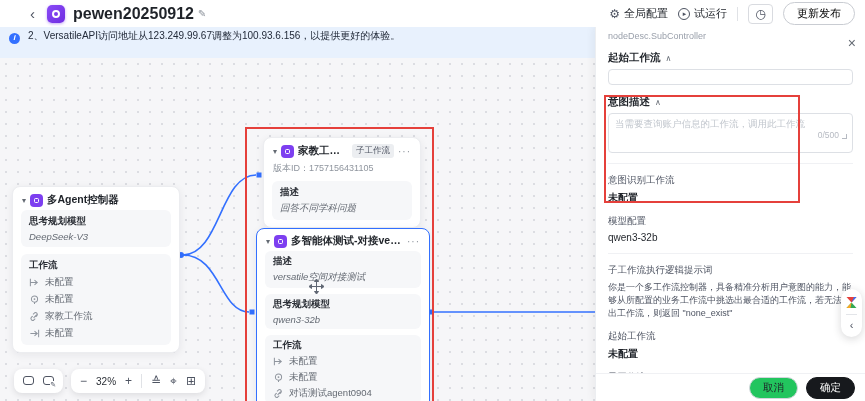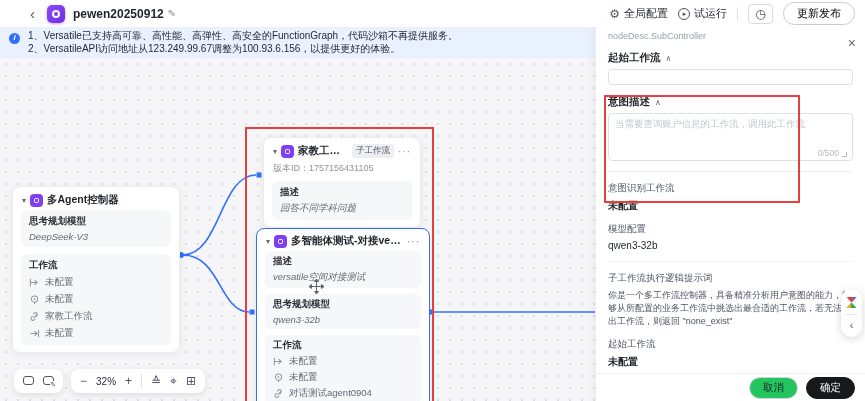--- a/index.html
+++ b/index.html
@@ -4,21 +4,21 @@
 <style>
   * { margin:0; padding:0; box-sizing:border-box; }
   html,body { width:865px; height:401px; overflow:hidden; }
   body { font-family:"Liberation Sans","DejaVu Sans",sans-serif; color:#1f2329; background:#fff; position:relative; }
 
   
   .topbar { height:27px; display:flex; align-items:center; padding:0 10px 0 30px; background:#fff; position:relative; z-index:6; }
   .back { font-size:15px; color:#4e5462; margin-right:12px; line-height:1; cursor:pointer; }
   .logo { width:18px; height:18px; border-radius:5px; background:linear-gradient(135deg,#8a4bf7,#6f2de0); display:flex; align-items:center; justify-content:center; margin-right:8px; box-shadow:0 1px 3px rgba(125,63,240,.45); }
   .logo-ring { width:8px; height:8px; border:2px solid #fff; border-radius:50%; }
-  .title { font-size:12px; font-weight:bold; }
+  .title { font-size:16px; font-weight:bold; }
   .edit-icon { font-size:10px; color:#8f959e; margin-left:4px; }
   .top-actions { margin-left:auto; display:flex; align-items:center; gap:10px; font-size:11px; }
   .action { display:flex; align-items:center; gap:4px; cursor:pointer; }
   .gear-icon { font-size:12px; color:#4e5462; line-height:1; }
   .play-circle { width:12px; height:12px; border:1px solid #4e5462; border-radius:50%; display:flex; align-items:center; justify-content:center; font-size:7px; color:#4e5462; padding-left:1px; line-height:1; }
   .vdiv { width:1px; height:14px; background:#e0e2e6; }
   .icon-btn { width:25px; height:20px; border:1px solid #d9dbe0; border-radius:4px; display:flex; align-items:center; justify-content:center; font-size:12px; color:#4e5462; background:#fff; cursor:pointer; }
   .publish-btn { border:1px solid #c9ccd2; border-radius:12px; padding:3px 13px; font-size:11px; background:#fff; cursor:pointer;text-align:right; }
 
   
@@ -69,24 +69,24 @@
   .panel-icon i { width:6px; height:6px; border:1.4px solid #fff; border-radius:2px; display:block; }
   .panel-title { font-size:12px; font-weight:bold; white-space:nowrap; }
   .blur-box { width:106px; height:12px; background:#c3cbd6; border-radius:2px; filter:blur(2px); opacity:.75; }
   .close { position:absolute; right:9px; top:9px; font-size:14px; color:#646a73; line-height:1; cursor:pointer; }
   .panel-sub { padding:0 12px; margin-top:4px; font-size:9px; color:#9aa0ab; }
   .panel-body { padding:0 12px; position:relative; }
   .panel-redbox { left:8px; top:44px; width:196px; height:108px; }
   .field-label { display:flex; align-items:center; gap:5px; margin-top:10px; font-size:10.5px; font-weight:bold; }
   .caret-up { font-size:8px; color:#646a73; font-weight:normal; cursor:pointer; }
   .text-input { margin-top:4px; height:16px; border:1px solid #dde0e5; border-radius:4px; width:100%; background:#fff; outline:none; font-size:10px; padding:0 5px; font-family:inherit; }
-  .textarea-wrap { margin-top:4px; border:1px solid #dde0e5; border-radius:4px; height:48px; position:relative; }
+  .textarea-wrap { margin-top:4px; border:1px solid #dde0e5; border-radius:4px; height:40px; position:relative; }
   .textarea-wrap textarea { width:100%; height:100%; border:none; resize:none; font-size:9.5px; padding:4px 6px 10px; color:#1f2329; background:transparent; outline:none; font-family:inherit; }
   .textarea-wrap textarea::placeholder { color:#c1c6cd; }
-  .counter { position:absolute; right:5px; bottom:2px; font-size:8.5px; color:#b6bac2; display:flex; align-items:flex-end; gap:3px; }
+  .counter { position:absolute; right:5px; bottom:12px; font-size:8.5px; color:#b6bac2; display:flex; align-items:flex-end; gap:3px; }
   .resize-corner { width:5px; height:5px; border-right:1.3px solid #b6bac2; border-bottom:1.3px solid #b6bac2; margin-bottom:1px; }
   .hdiv { height:1px; background:#f0f1f4; margin-top:10px; }
   .info-label { margin-top:10px; font-size:9.5px; color:#4e5462; }
   .info-value { margin-top:4px; font-size:10px; color:#1f2329; }
   .bold { font-weight:bold; }
   .prompt-text { margin-top:4px; font-size:9px; color:#4e5462; line-height:1.45; }
   .panel-footer { position:absolute; left:0; right:0; bottom:0; height:28px; border-top:1px solid #f0f1f4; background:#fff; display:flex; align-items:center; justify-content:flex-end; gap:8px; padding-right:10px; z-index:2; }
   .btn-cancel { border:1px solid #d3d6dc; border-radius:11px; padding:3px 13px; font-size:10.5px; background:#22c55e; color:#1f2329; cursor:pointer; font-family:inherit; }
   .btn-confirm { border:1px solid #17191d; border-radius:11px; padding:3px 13px; font-size:10.5px; background:#17191d; color:#fff; cursor:pointer; font-family:inherit; }
 
@@ -120,21 +120,20 @@
     </span>
     <button class="publish-btn">更新发布</button>
   </div>
 </header>
 
 <div class="main">
   <div class="left-col">
 
     <div class="banner">
       <span class="info-icon">i</span>
-      <div>1、Versatile已支持高可靠、高性能、高弹性、高安全的FunctionGraph，代码沙箱不再提供服务。</div>
       <div>2、VersatileAPI访问地址从123.249.99.67调整为100.93.6.156，以提供更好的体验。</div>
     </div>
 
     <div class="canvas">
 
       <svg class="edge-svg">
         <circle cx="181" cy="197" r="3" fill="#3370ff"></circle>
         <path d="M183,197 C220,197 220,117 256,117" stroke="#3370ff" stroke-width="1.6" fill="none"></path>
         <path d="M183,197 C220,197 220,254 249,254" stroke="#3370ff" stroke-width="1.6" fill="none"></path>
         <path d="M432,254 L595,254" stroke="#3370ff" stroke-width="1.6" fill="none"></path>

